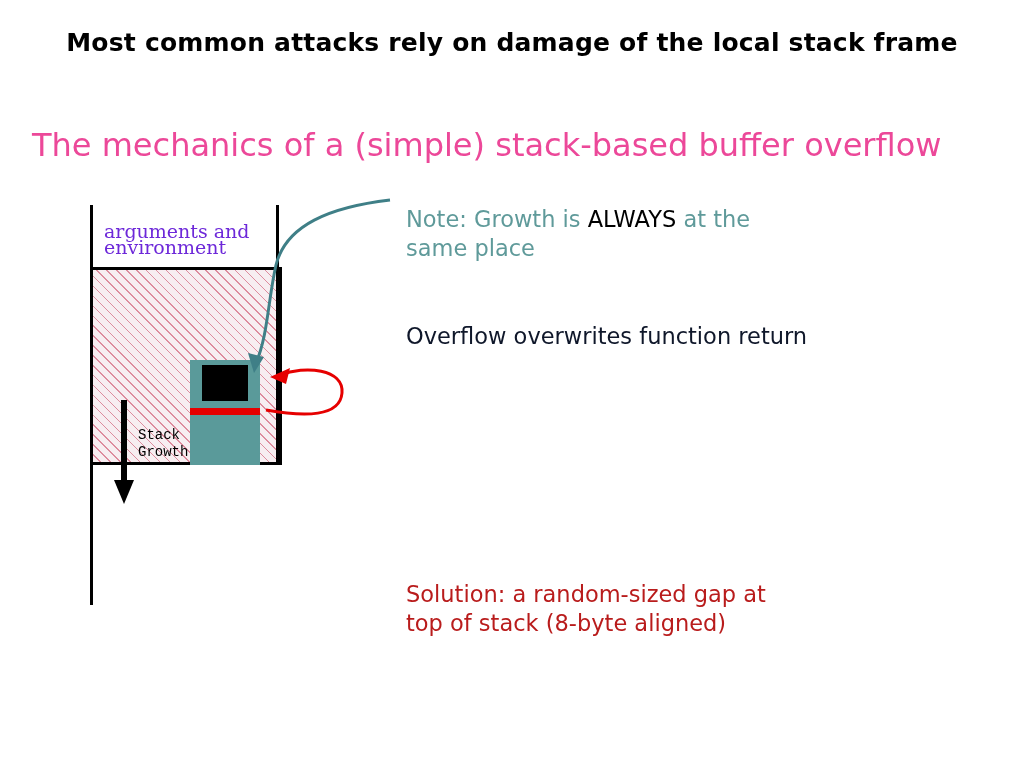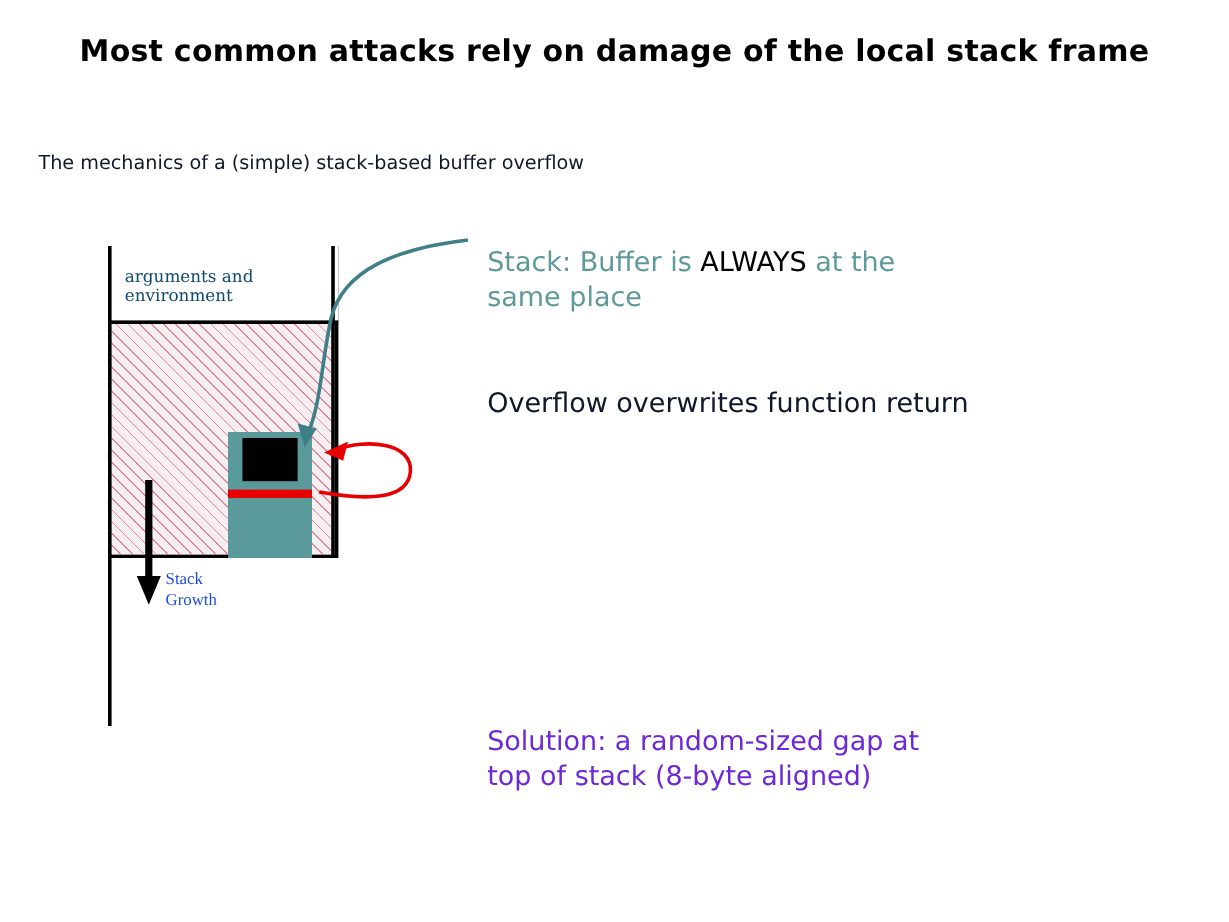--- a/index.html
+++ b/index.html
@@ -29,22 +29,22 @@
     font-weight: bold;
     font-size: 25px;
     color: #000000;
     letter-spacing: 0.2px;
   }
   #subtitle {
     position: absolute;
     left: 32px;
     top: 126px;
     font-family: "DejaVu Sans", sans-serif;
-    font-size: 16px;
-    color: #0f172a;
+    font-size: 32px;
+    color: #ec4899;
   }
   
   .diagram {
     position: absolute;
     left: 90px;
     top: 205px;
     width: 300px;
     height: 420px;
   }
   .stack-outer {
@@ -66,23 +66,23 @@
     border-bottom: 3px solid #000000;
     box-sizing: border-box;
     background: #ffffff;
   }
   .args-label {
     position: absolute;
     left: 14px;
     top: 18px;
     width: 160px;
     font-family: "DejaVu Serif", serif;
-    font-size: 14px;
+    font-size: 19px;
     line-height: 16px;
-    color: #0c4a6e;
+    color: #6d28d9;
   }
   .hatch {
     position: absolute;
     left: 0;
     top: 65px;
     width: 186px;
     height: 192px;
     background-color: #f7eef1;
     background-image: repeating-linear-gradient(
       45deg,
@@ -136,45 +136,44 @@
     position: absolute;
     left: 22px;
     top: 195px;
     width: 24px;
     height: 105px;
   }
   .growth-label {
     position: absolute;
     left: 48px;
     top: 222px;
-    font-family: Liberation Serif, serif;
+    font-family: Liberation Mono, monospace;
     font-size: 14px;
     line-height: 17px;
-    color: #1d4ed8;
-    margin-top: 48px;
+    color: #000000;
   }
   .curve-teal, .curve-red {
     position: absolute;
     left: 0;
     top: 0;
     overflow: visible;
     pointer-events: none;
   }
   
   .note {
     position: absolute;
     left: 406px;
     font-family: "DejaVu Sans", sans-serif;
     font-size: 22.5px;
     line-height: 29px;
   }
   .note-teal  { top: 176px; color: #5f9a9a; width: 560px; }
   .note-red   { top: 322px; color: #0f172a; width: 530px; }
   .note-blue  { top: 468px; color: #1414e6; width: 530px; }
-  .note-blue2 { top: 580px; color: #6d28d9; width: 530px; margin-top: 24px; }
+  .note-blue2 { top: 580px; color: #b91c1c; width: 530px; }
   .black-word { color: #000000; }
   .red-word   { color: #e60000; }
 </style>
 </head>
 <body>
 
 <div class="slide">
 
   <div id="slide-title">Most common attacks rely on damage of the local stack frame</div>
 
@@ -214,21 +213,21 @@
 
     <svg class="curve-red" width="300" height="420" viewBox="0 0 300 420">
       <path d="M176 205 C 215 212, 250 212, 252 188 C 254 164, 215 160, 190 170" stroke="#e60000" stroke-width="3" fill="none"></path>
       <polygon points="180,172 200,163 196,179" fill="#e60000"></polygon>
     </svg>
 
   </div>
 
   <div class="note note-teal">
     <br>
-    <span>Stack: Buffer is </span><span class="black-word">ALWAYS</span><span> at the</span><br>
+    <span>Note: Growth is </span><span class="black-word">ALWAYS</span><span> at the</span><br>
     <span>same place</span>
   </div>
 
   <div class="note note-red">
     <span>Overflow overwrites function return</span><br>
     <br>
   </div>
 
 
   <div class="note note-blue2">

